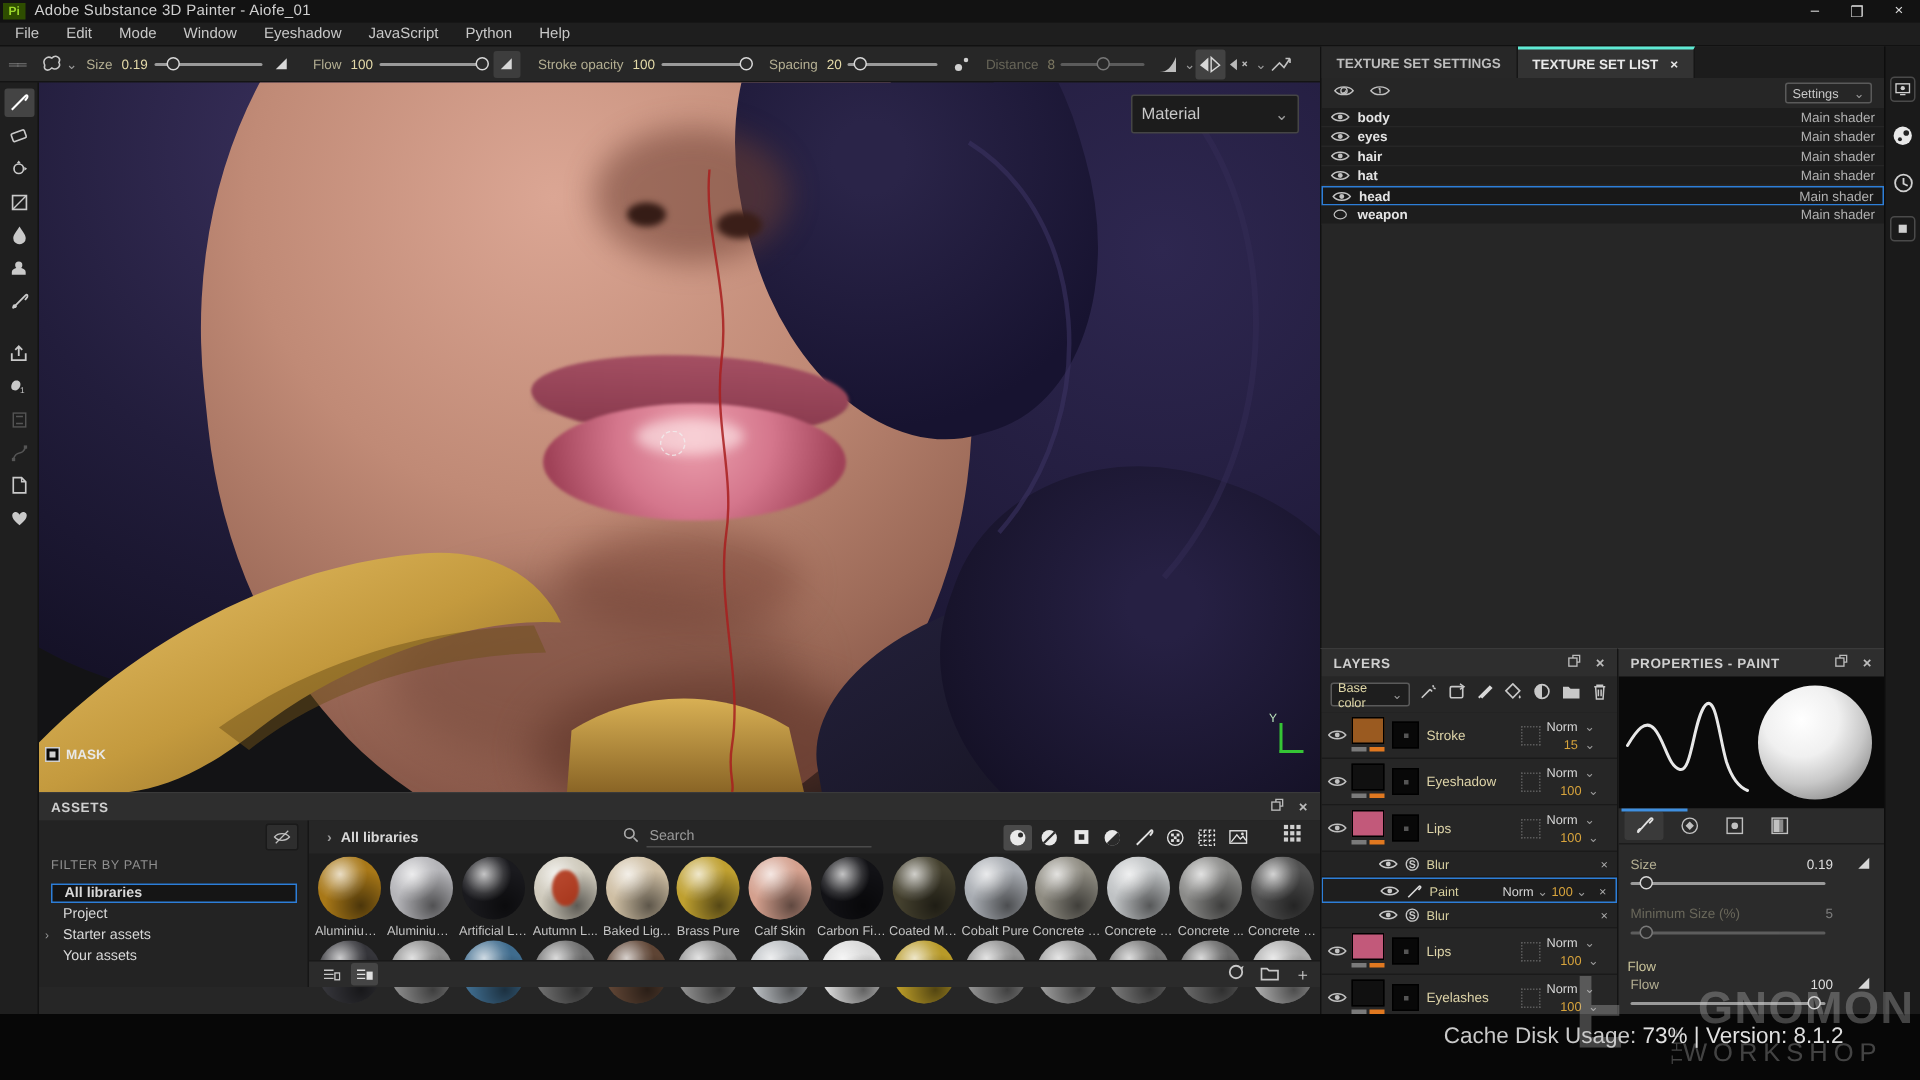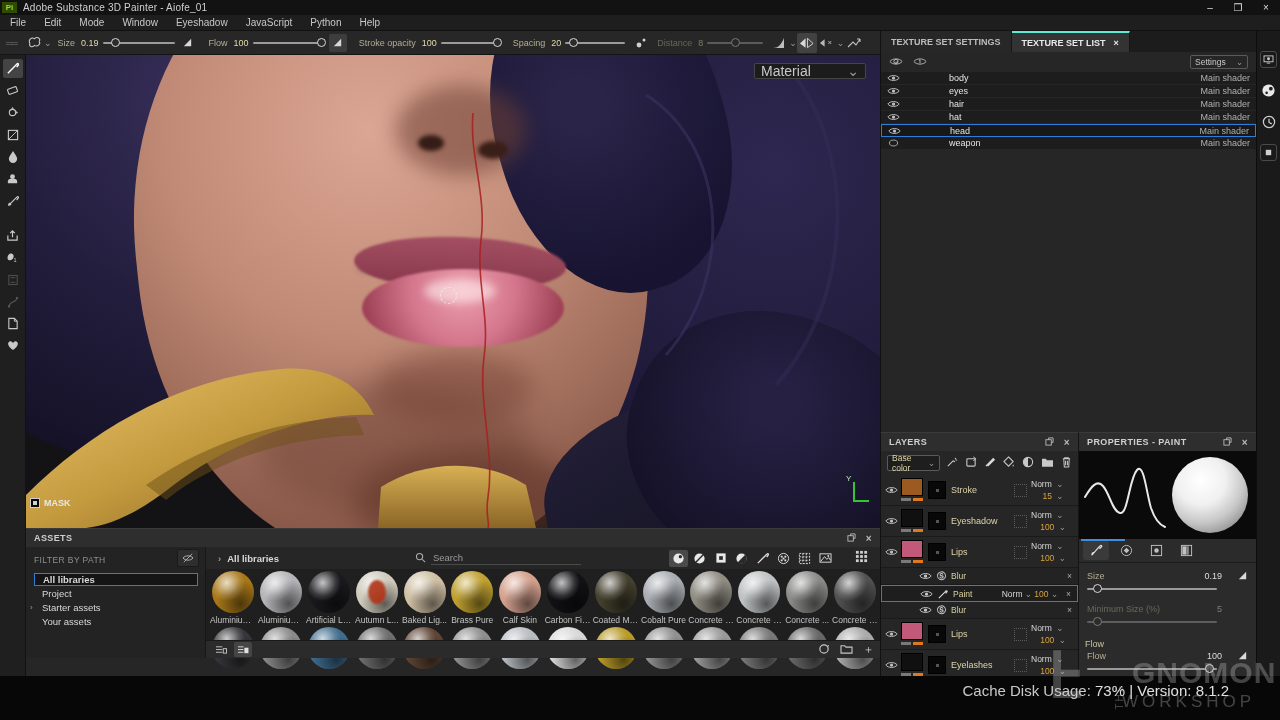--- a/index.html
+++ b/index.html
@@ -58,37 +58,37 @@
   .nostril2 { left:452px; top:86px; width:30px; height:18px; border-radius:50%; background:#3a1e18; filter:blur(2px); }
   .mouthline { left:332px; top:208px; width:206px; height:10px; border-radius:50%; background:#45202a; filter:blur(3px); }
   .liptop { left:328px; top:182px; width:212px; height:54px; border-radius:50%; background:linear-gradient(180deg, #a44f62 0%, #8c3c50 80%); transform:rotate(2deg); filter:blur(1px); }
   .lipbot { left:336px; top:214px; width:202px; height:78px; border-radius:50%; background:radial-gradient(circle at 50% 28%, #eda0ae 0%, #d4768c 45%, #a04258 85%); filter:blur(1px); }
   .lipgloss { left:398px; top:224px; width:72px; height:24px; border-radius:50%; background:rgba(255,238,238,.6); filter:blur(4px); }
   .chinshadow { left:348px; top:298px; width:160px; height:70px; border-radius:50%; background:#7e4a3c; opacity:.6; filter:blur(12px); }
   .jawshadow { left:230px; top:330px; width:280px; height:130px; border-radius:50%; background:#6e4236; opacity:.5; filter:blur(16px); }
   .neckshadow { left:330px; top:396px; width:230px; height:100px; border-radius:50%; background:#5e3428; opacity:.6; filter:blur(14px); }
   .shoulder { left:520px; top:330px; width:400px; height:230px; border-radius:40%; background:linear-gradient(160deg, #23203a 0%, #14121f 70%); transform:rotate(-10deg); }
   .vp-svg { position:absolute; left:0; top:0; }
-  .shader-dd { position:absolute; right:14px; top:8px; width:112px; height:16px; background:#1c1c1c; border:1px solid #454545; border-radius:2px; display:flex; align-items:center; font-size:14px; color:#c8c8c8; padding:0 6px; }
+  .shader-dd { position:absolute; right:14px; top:8px; width:112px; height:26px; background:#1c1c1c; border:1px solid #454545; border-radius:2px; display:flex; align-items:center; font-size:11px; color:#c8c8c8; padding:0 6px; }
   .shader-dd .chev { margin-left:auto; }
   .maskchip { position:absolute; left:4px; bottom:20px; display:flex; align-items:center; gap:4px; font-size:9px; font-weight:bold; color:#e8e8e8; }
   .maskchip .sq { width:10px; height:10px; background:#090909; border:1px solid #cfcfcf; position:relative; }
   .maskchip .sq::after { content:""; position:absolute; left:2px; top:2px; width:4px; height:4px; background:#cfcfcf; }
   .gizmo { position:absolute; right:8px; bottom:22px; width:26px; height:30px; }
   .gizmo .ax { position:absolute; background:#35c435; }
   .gizmo .ylab { position:absolute; left:0; top:-2px; color:#bfe8bf; font-size:8px; }
   .cursorring { position:absolute; left:414px; top:232px; width:17px; height:17px; border:1px dashed rgba(240,240,240,.75); border-radius:50%; }
 
   
   .assets { position:absolute; left:26px; top:528px; width:854px; height:148px; background:#262626; border-top:1px solid #3a3a3a; }
   .panelhead { height:18px; display:flex; align-items:center; padding:0 8px; font-size:9px; font-weight:bold; color:#cfcfcf; letter-spacing:.4px; background:#2e2e2e; }
   .panelhead .ph-icons { margin-left:auto; display:flex; gap:10px; align-items:center; color:#bbb; font-size:10px; }
   .assets-body { position:absolute; left:0; top:18px; right:0; bottom:18px; display:flex; }
   .filtercol { width:180px; background:#232323; border-right:1px solid #161616; padding:4px 0 0 8px; position:relative; }
-  .filterlab { font-size:8.5px; color:#8f8f8f; letter-spacing:.4px; margin-top:4px; }
+  .filterlab { font-size:8.5px; color:#8f8f8f; letter-spacing:.4px; margin-top:20px; }
   .eyeoffbtn { position:absolute; right:6px; top:2px; width:22px; height:18px; background:#2e2e2e; border:1px solid #1a1a1a; border-radius:2px; display:flex; align-items:center; justify-content:center; color:#c0c0c0; }
   .tree { margin-top:8px; display:flex; flex-direction:column; gap:1px; font-size:9.5px; }
   .tree .titem { height:13px; display:flex; align-items:center; padding-left:8px; color:#d8d8d8; position:relative; width:164px; }
   .tree .titem.sel { border:1px solid #2d7ed8; background:#151515; font-weight:bold; }
   .tree .texp { position:absolute; left:-4px; color:#9a9a9a; font-size:8px; }
   .assets-main { flex:1; position:relative; background:#1f1f1f; }
   .assets-toprow { height:22px; display:flex; align-items:center; padding:0 8px; gap:6px; background:#262626; }
   .crumb { display:flex; align-items:center; gap:6px; font-size:9.5px; font-weight:bold; color:#d8d8d8; margin-left:4px; }
   .searchwrap { display:flex; align-items:center; gap:5px; margin-left:130px; color:#aaa; }
   .searchwrap input { width:150px; background:transparent; border:none; border-bottom:1px solid #4a4a4a; color:#ccc; font-size:9.5px; outline:none; padding:1px 2px; }
@@ -114,21 +114,21 @@
   .texpanel { position:absolute; left:880px; top:31px; width:376px; height:401px; background:#262626; border-left:1px solid #111; }
   .textabs { height:21px; display:flex; background:#1c1c1c; font-size:9px; font-weight:bold; }
   .textab { padding:0 10px; display:flex; align-items:center; gap:8px; color:#bdbdbd; background:#272727; border-right:1px solid #161616; }
   .textab.active { background:#333; color:#e8e8e8; border-top:2px solid #5eead4; }
   .texiconrow { height:20px; display:flex; align-items:center; gap:10px; padding:0 8px; }
   .settings-dd { margin-left:auto; width:58px; height:14px; border:1px solid #5a5a5a; border-radius:2px; font-size:8.5px; color:#c8c8c8; display:flex; align-items:center; padding:0 4px; }
   .settings-dd .chev { margin-left:auto; }
   .texrows { display:flex; flex-direction:column; }
   .texrow { height:13px; display:flex; align-items:center; padding:0 6px; gap:5px; font-size:9px; background:#1d1d1d; border-bottom:1px solid #262626; }
   .texrow.sel { border:1px solid #2d7ed8; background:#181818; }
-  .texrow .tname { font-weight:normal; color:#e4e4e4;margin-left:44px; }
+  .texrow .tname { font-weight:bold; color:#e4e4e4; }
   .texrow .tshader { margin-left:auto; color:#b0b0b0; }
   .texrow .teye { color:#c0c0c0; display:flex; }
 
   
   .layers { position:absolute; left:880px; top:432px; width:198px; height:244px; background:#262626; border-left:1px solid #111; border-top:1px solid #3a3a3a; overflow:hidden; }
   .ltoolbar { height:24px; display:flex; align-items:center; gap:6px; padding:0 6px; background:#262626; }
   .blend-dd { width:62px; height:16px; border:1px solid #5a5a5a; border-radius:2px; background:#1e1e1e; font-size:8.5px; color:#e0d8a8; display:flex; align-items:center; padding:0 4px; }
   .blend-dd .chev { margin-left:auto; }
   .ltb-icons { display:flex; gap:7px; align-items:center; color:#c8c8c8; }
   .lrows { position:absolute; left:0; top:42px; right:0; bottom:0; overflow:hidden; background:#212121; }

